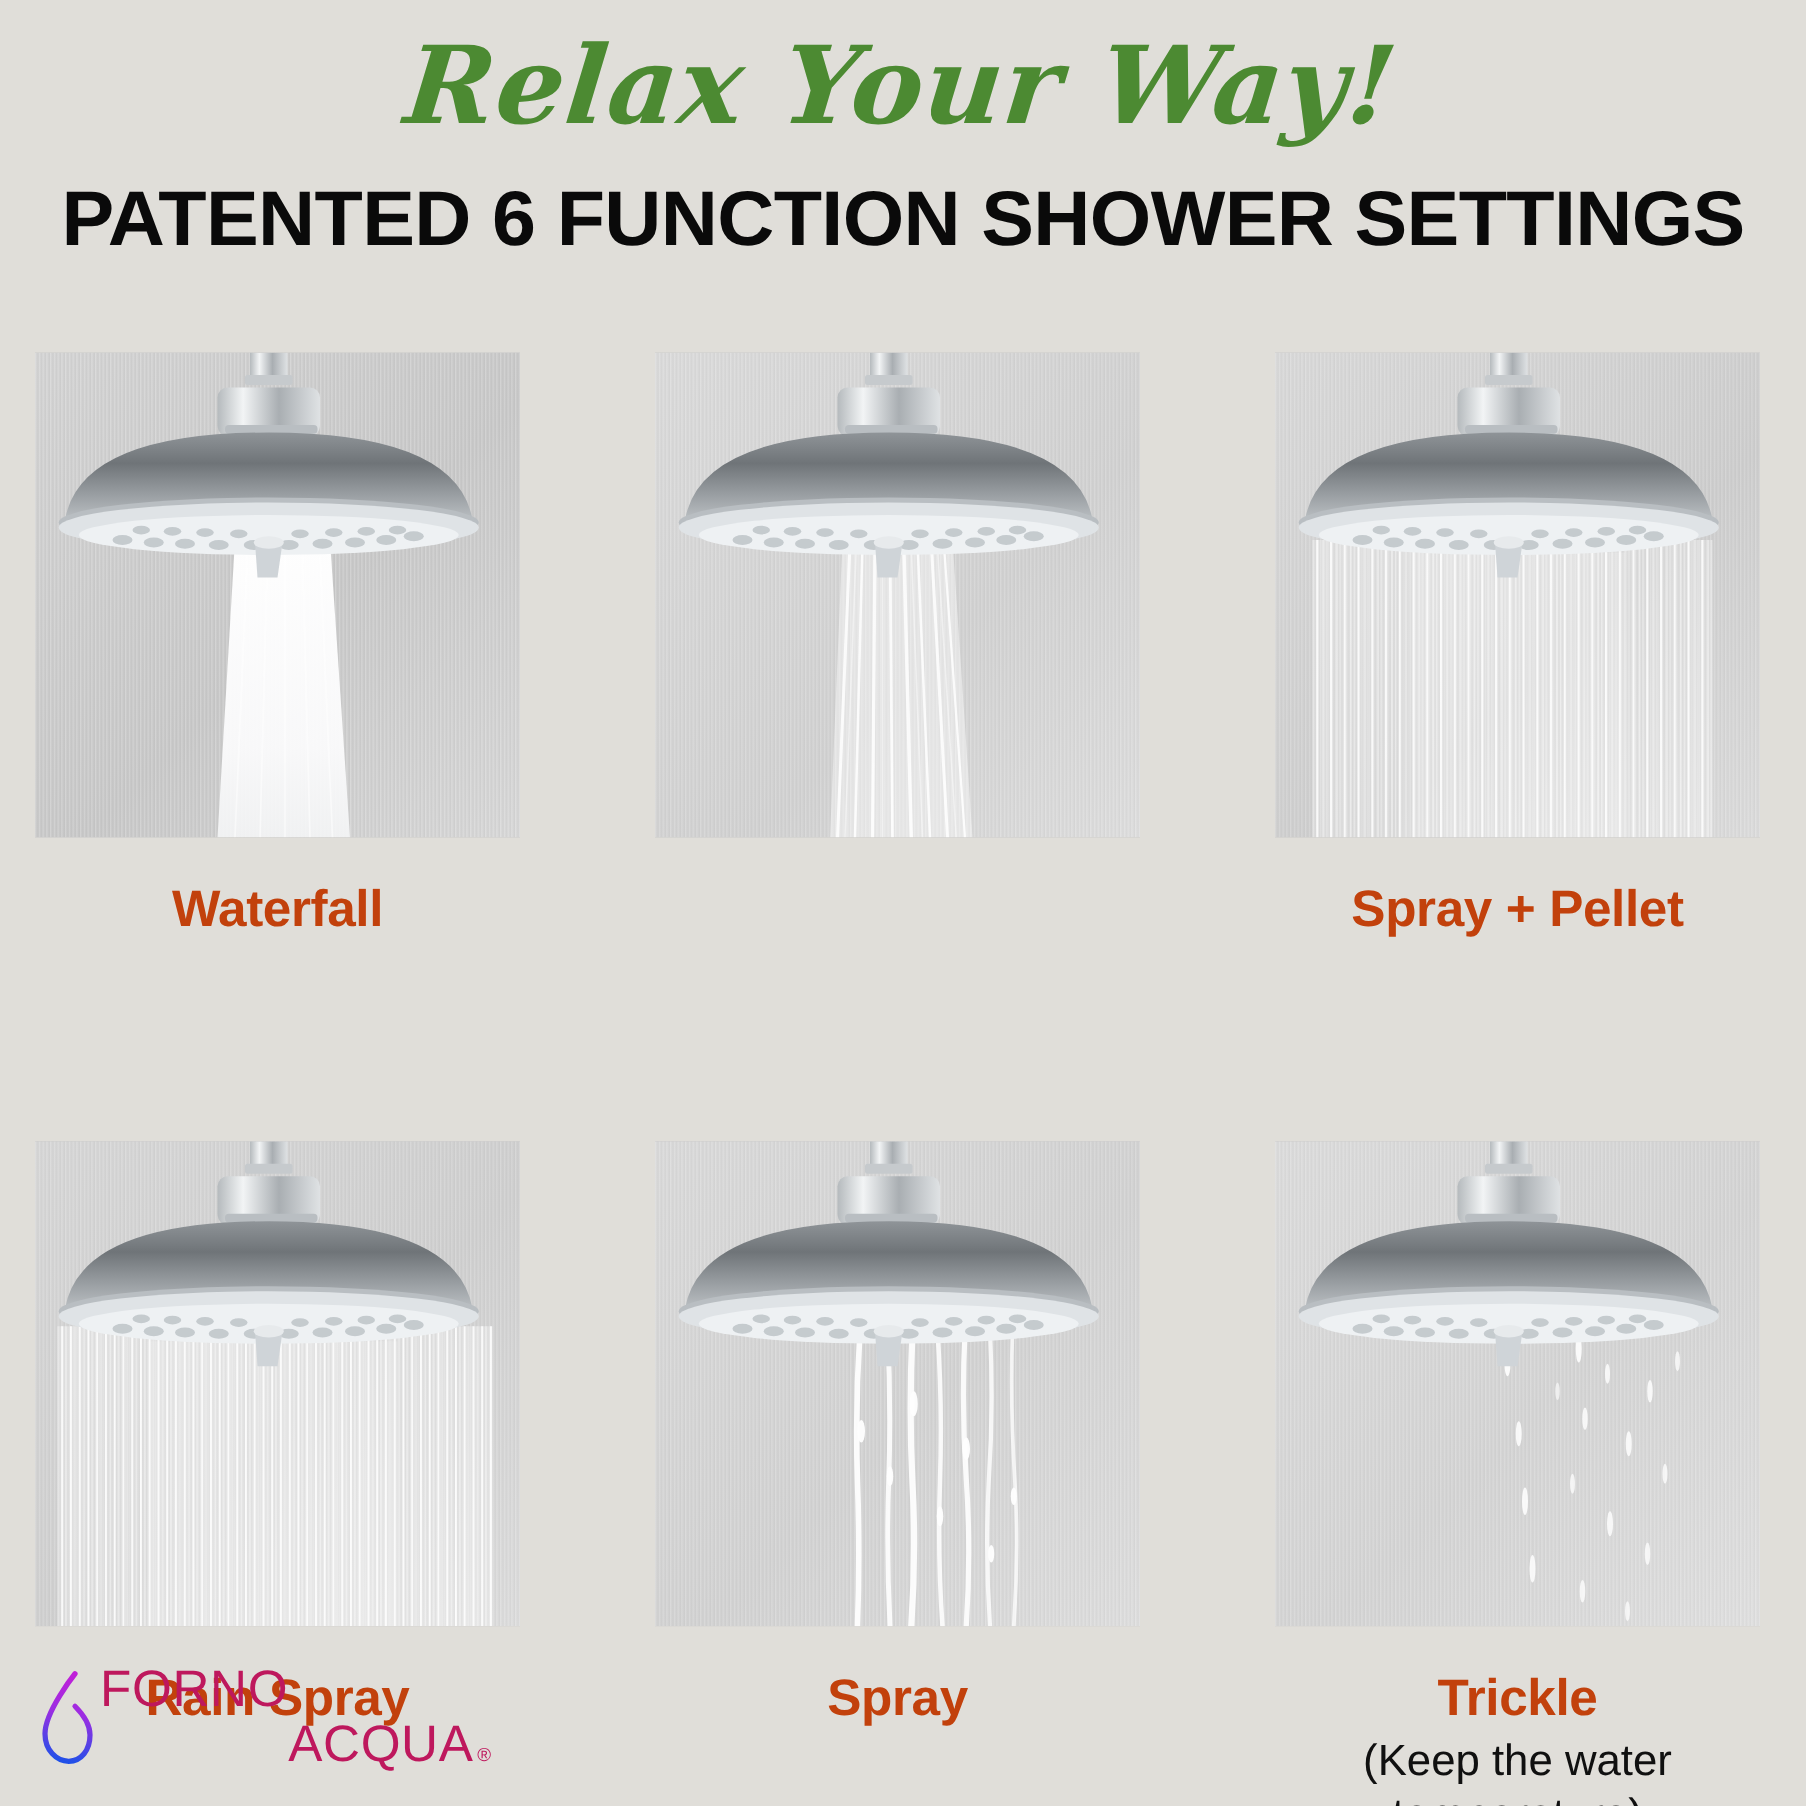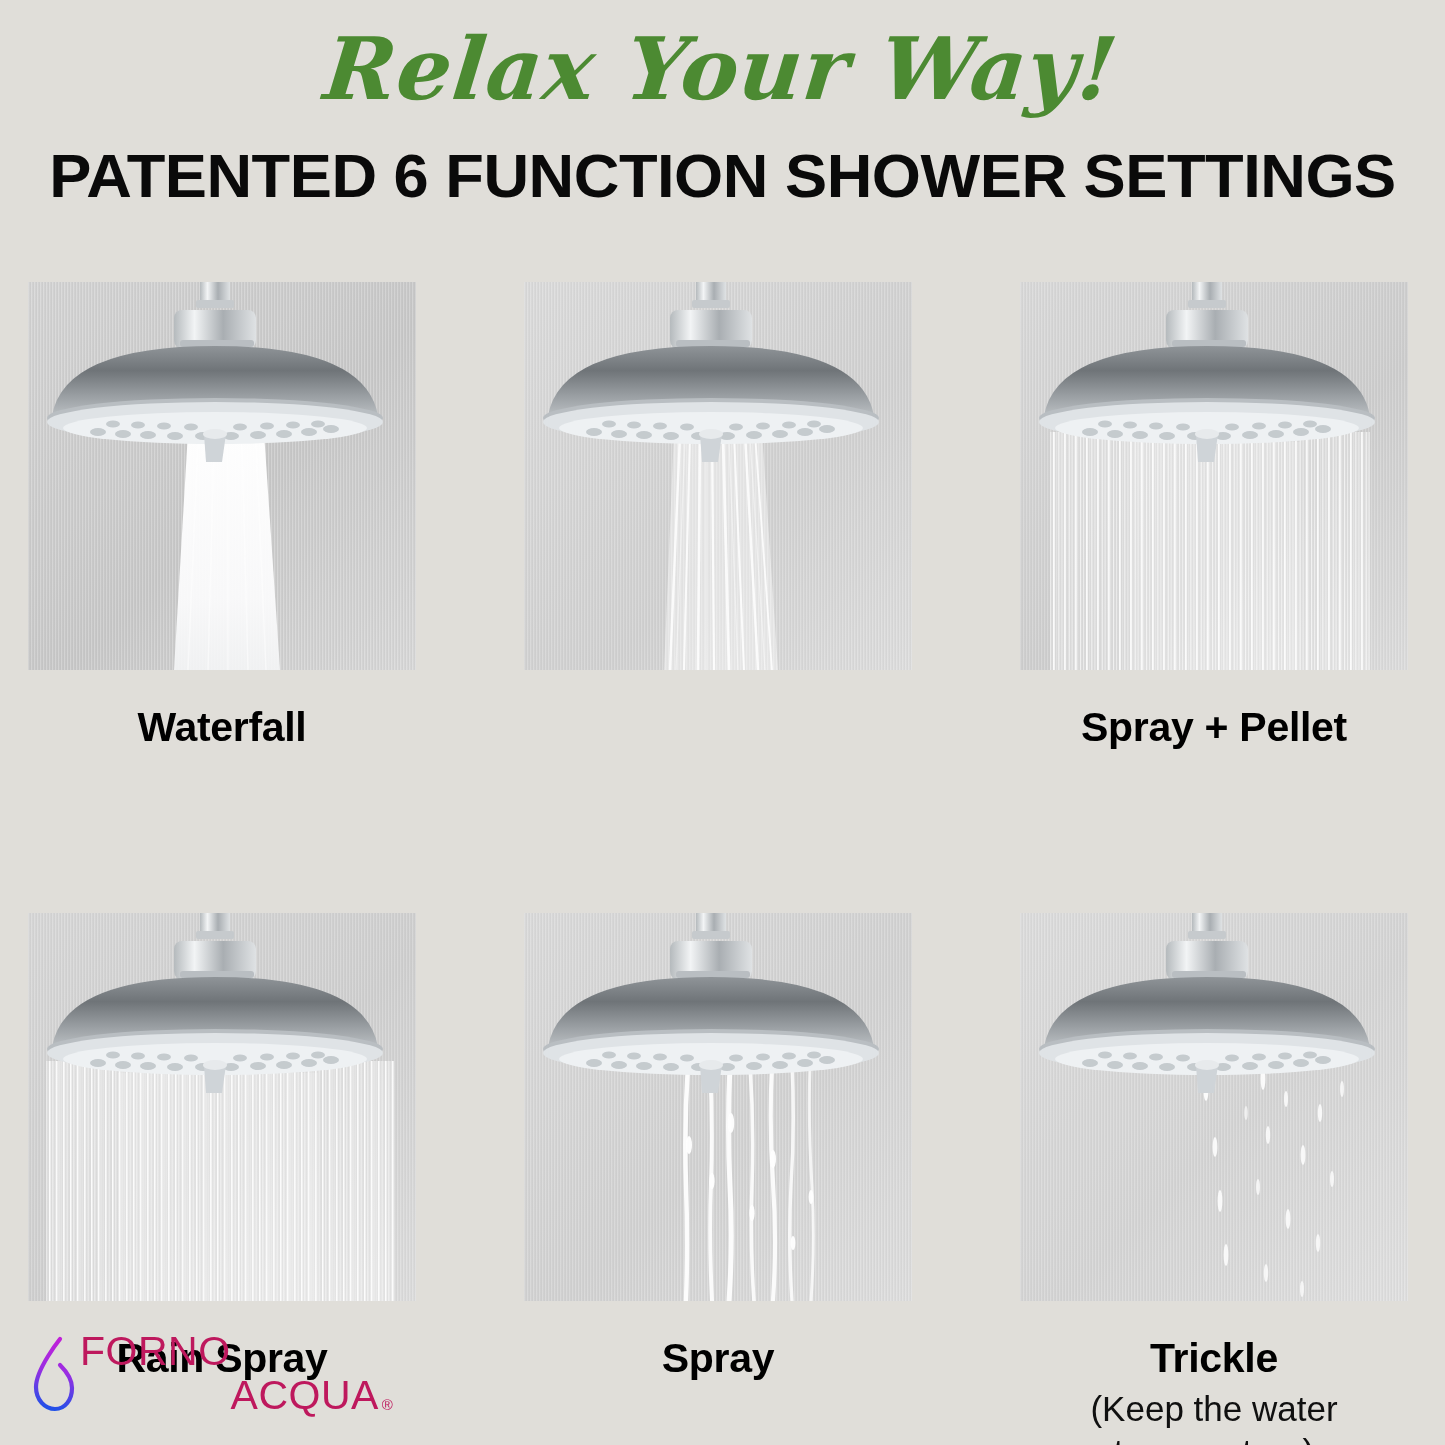--- a/index.html
+++ b/index.html
@@ -53,21 +53,21 @@
     overflow: hidden;
     background: #c9c9c9;
   }
   .tile svg { display: block; width: 388px; height: 388px; }
 
   .caption {
     text-align: center;
     font-family: "Liberation Sans", sans-serif;
     font-weight: bold;
     font-size: 41px;
-    color: #000000;
+    color: #c2410c;
     padding-top: 34px;
     letter-spacing: -0.3px;
   }
   .subcaption {
     text-align: center;
     font-family: "Liberation Sans", sans-serif;
     font-weight: normal;
     font-size: 35px;
     color: #101010;
     line-height: 1.22;

